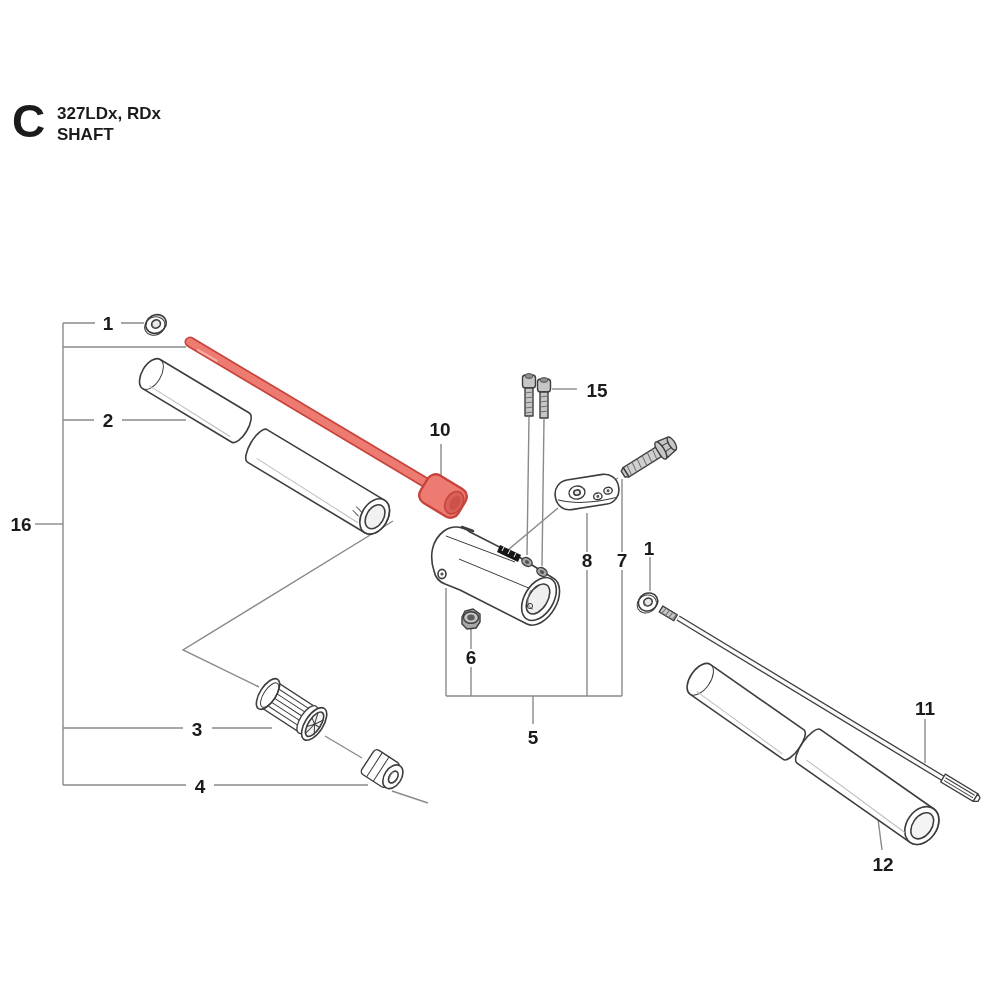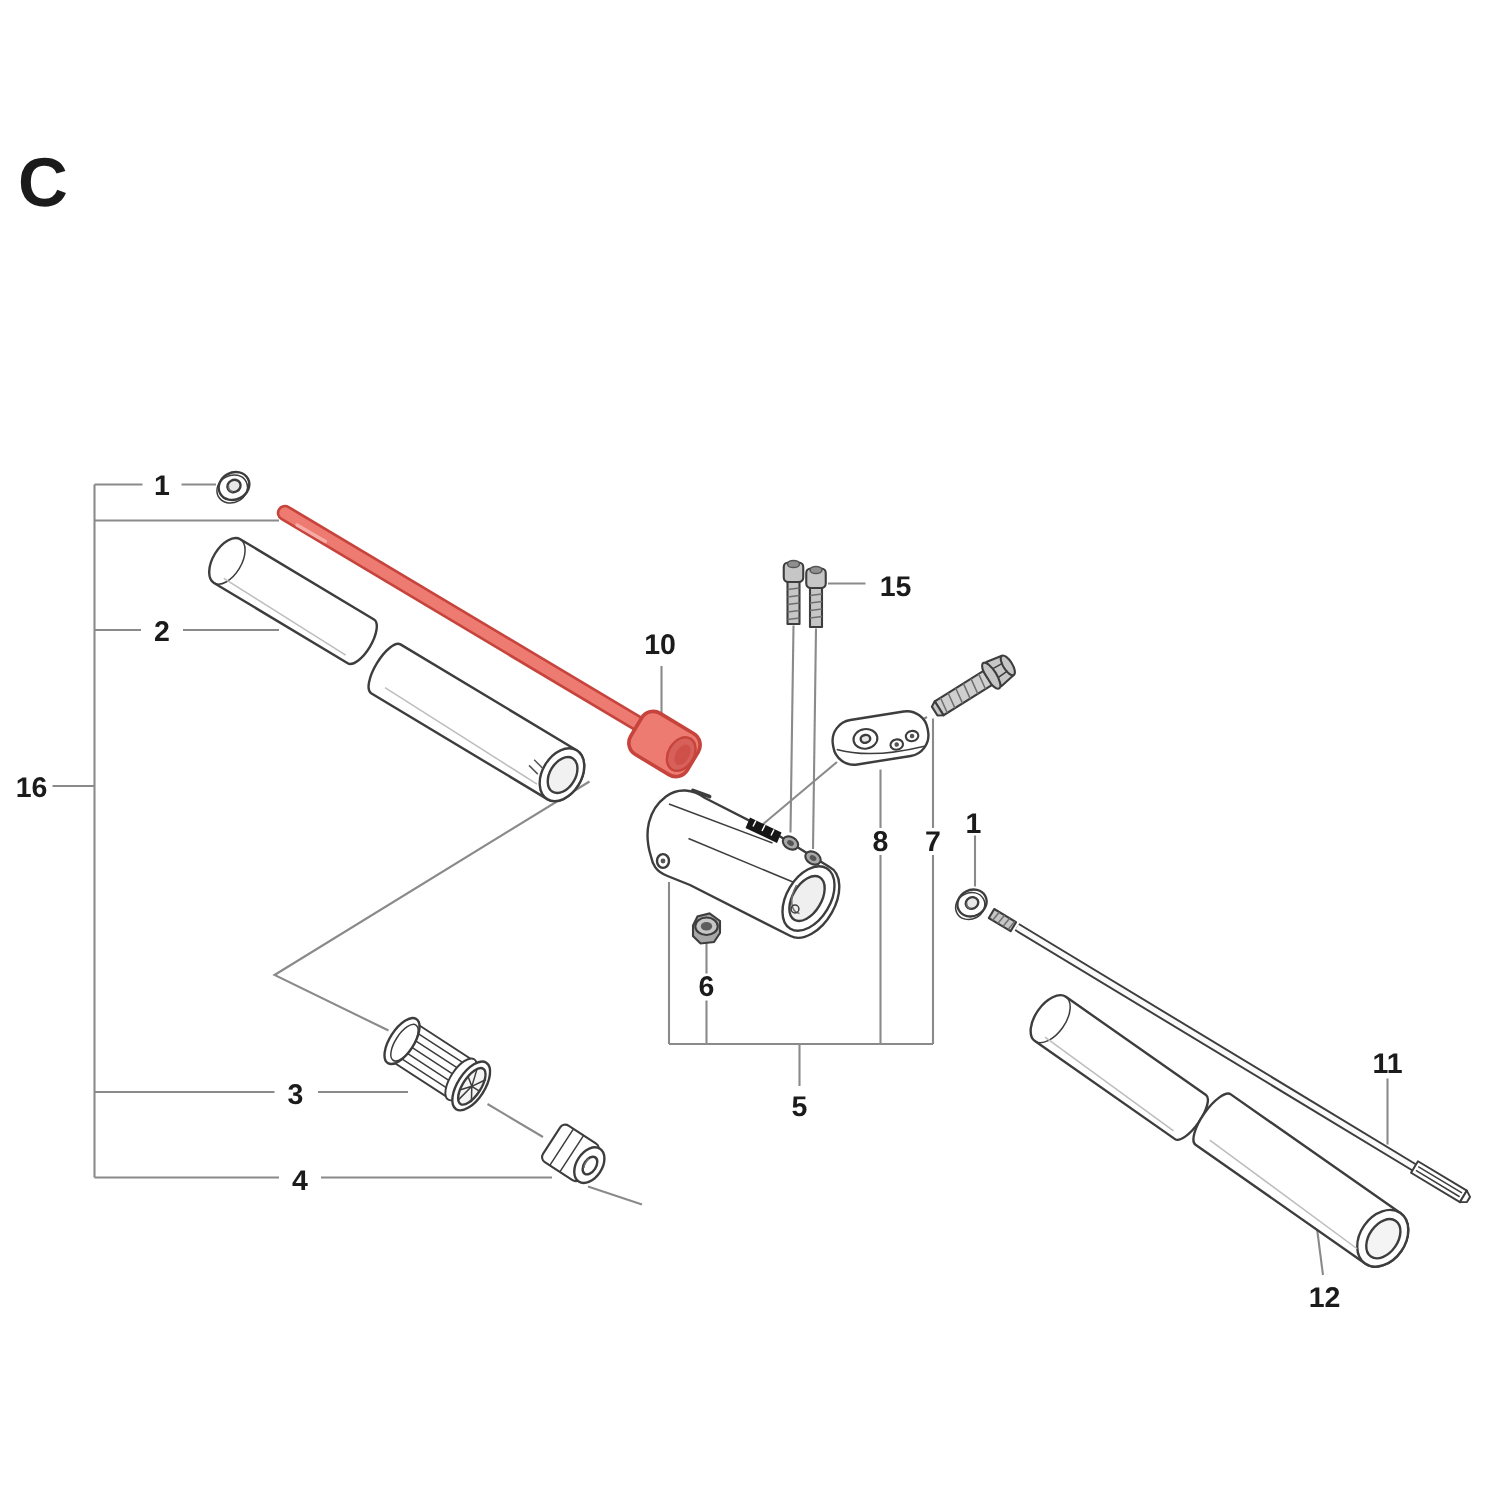--- a/index.html
+++ b/index.html
@@ -26,20 +26,24 @@
   .hlshine{stroke:var(--highlight-light,#f6aca6);stroke-width:2.2;stroke-linecap:round;fill:none;}
   .lbl{font-family:"Liberation Sans",sans-serif;font-size:19px;font-weight:bold;
        fill:var(--label-text,#1b1b1b);text-anchor:middle;}
 </style>
 </head>
 <body>
 
 <div class="page">
 
   <div class="hdr-letter">C</div>
+  <div class="hdr-block">
+    <div class="hdr-model">327LDx, RDx</div>
+    <div class="hdr-title">SHAFT</div>
+  </div>
 
   <svg width="1000" height="1000" viewBox="0 0 1000 1000">
 
     <g>
       <path class="leader" d="M63,323 V785"></path>
       <path class="leader" d="M63,323 H95 M121,323 H144"></path>
       <path class="leader" d="M63,347 H186"></path>
       <path class="leader" d="M63,420 H94 M122,420 H186"></path>
       <path class="leader" d="M35,524 H63"></path>
       <path class="leader" d="M63,728 H183 M212,728 H272"></path>

